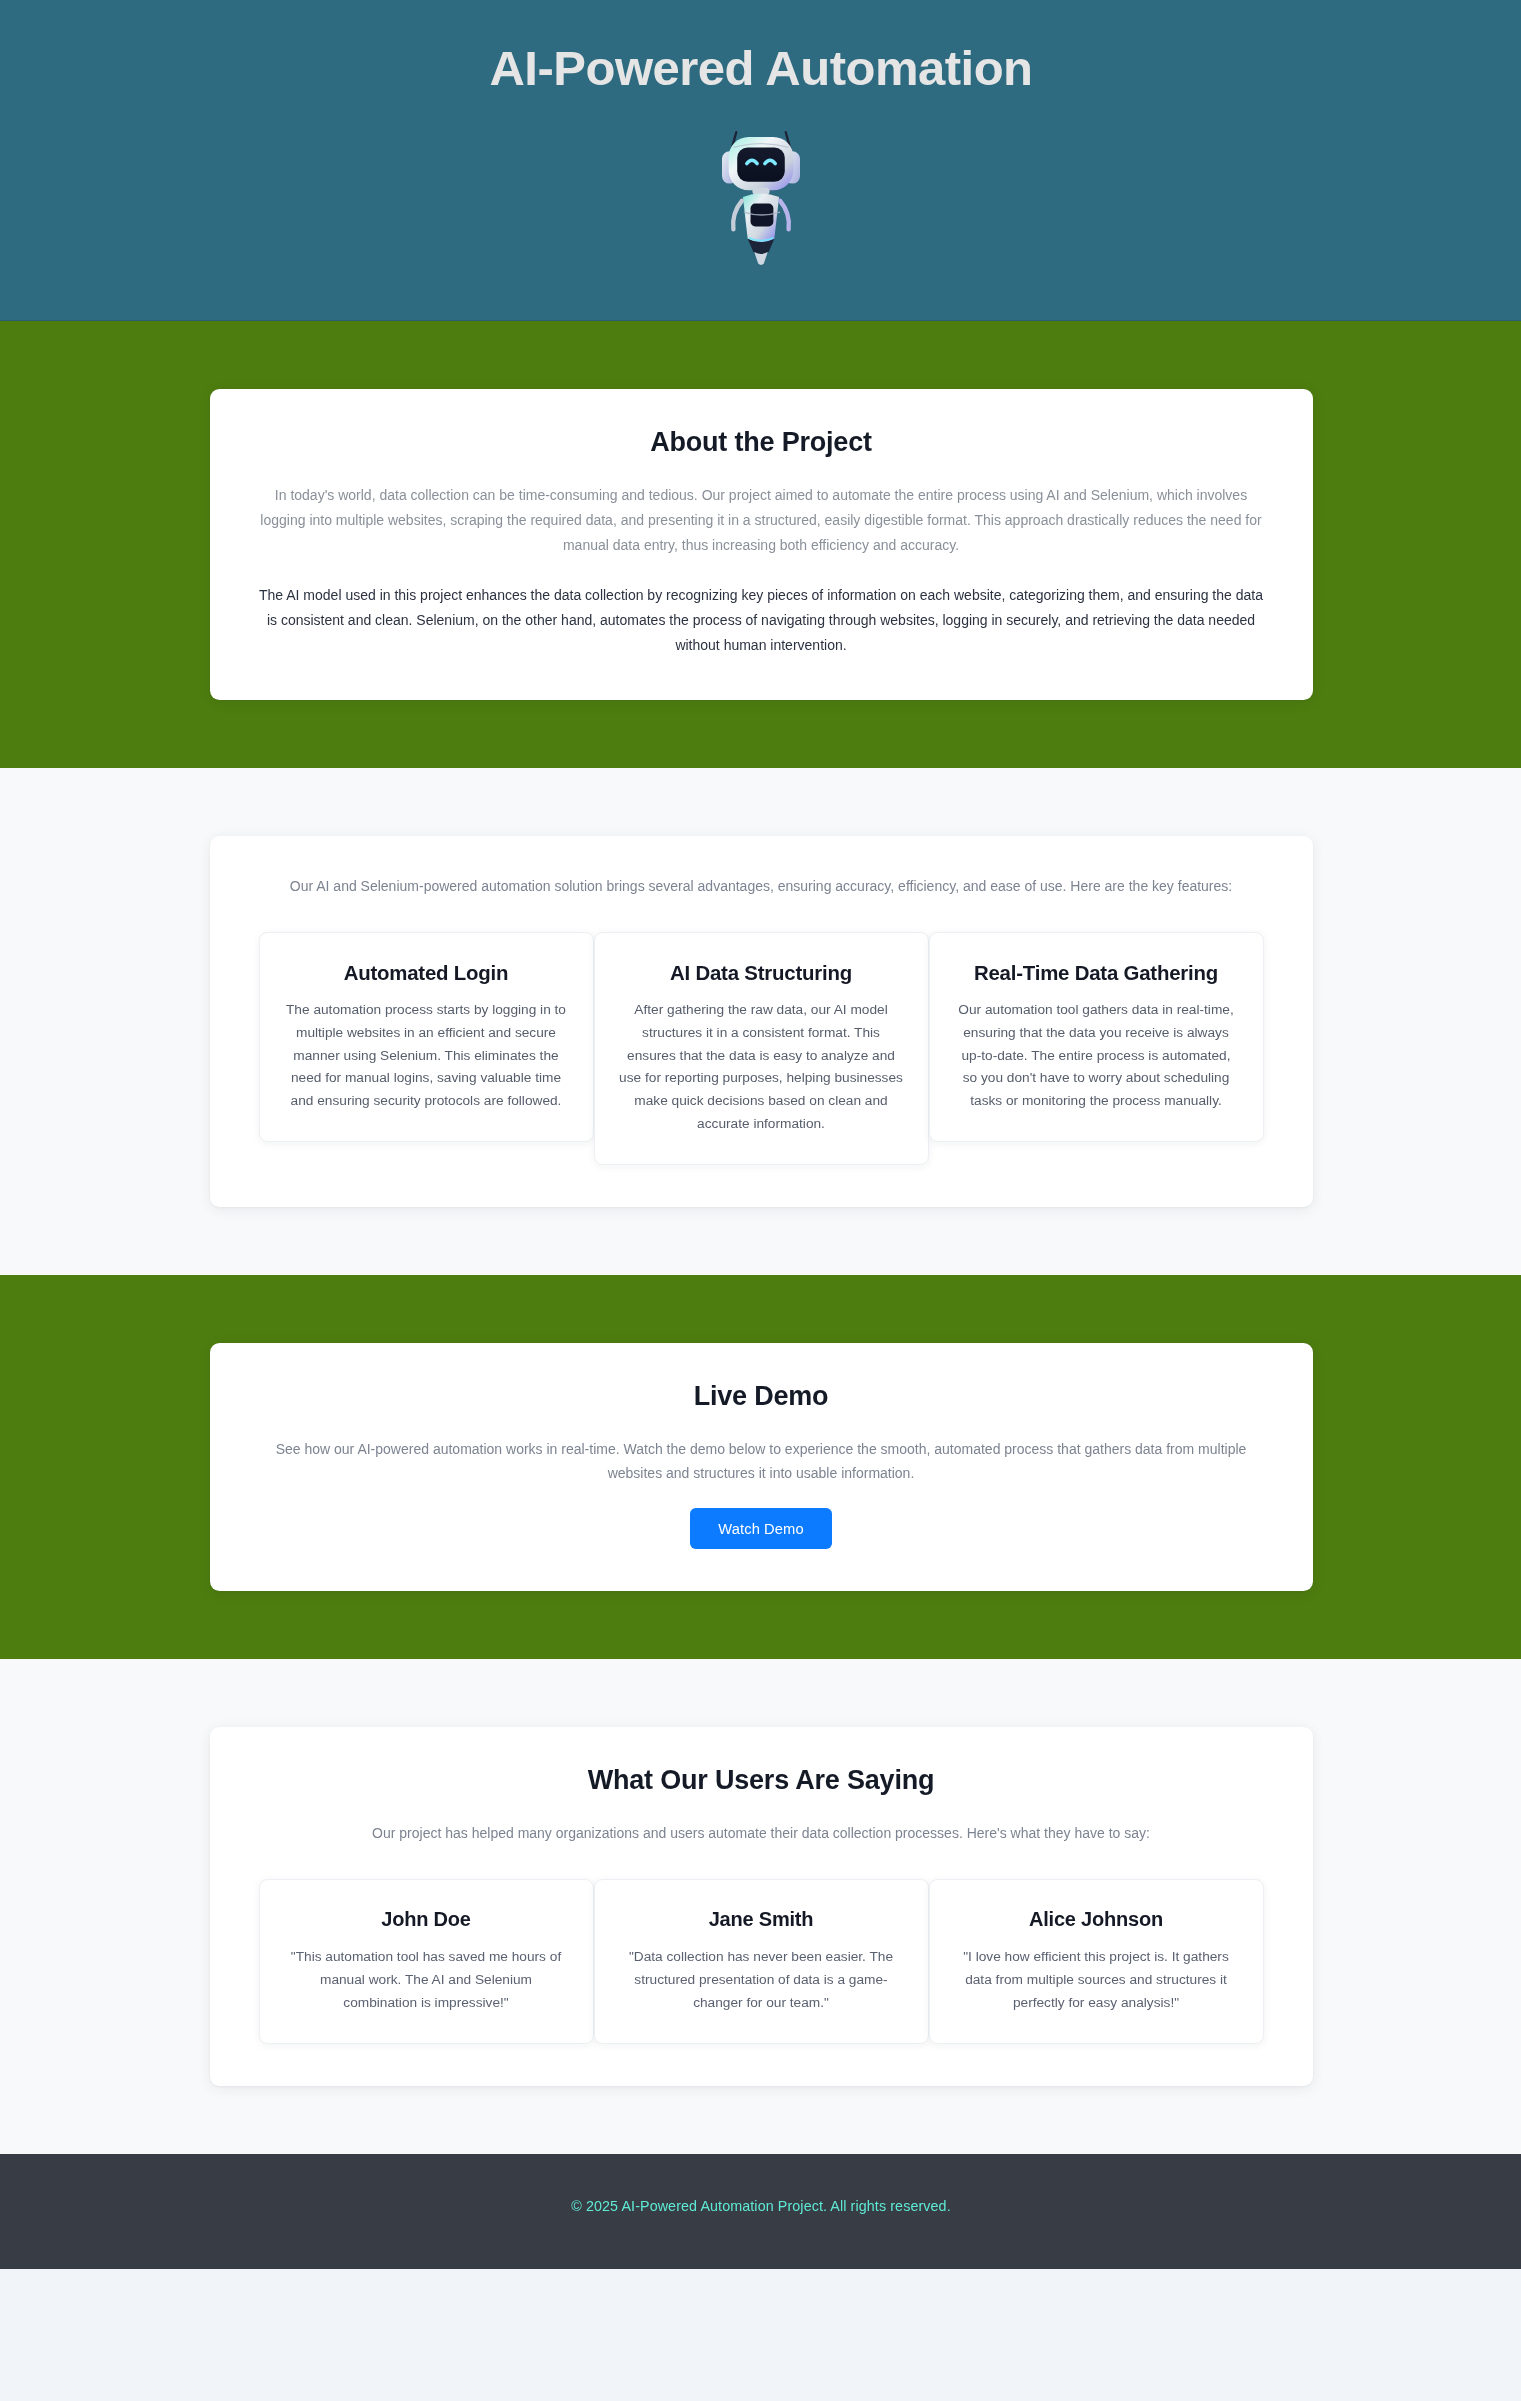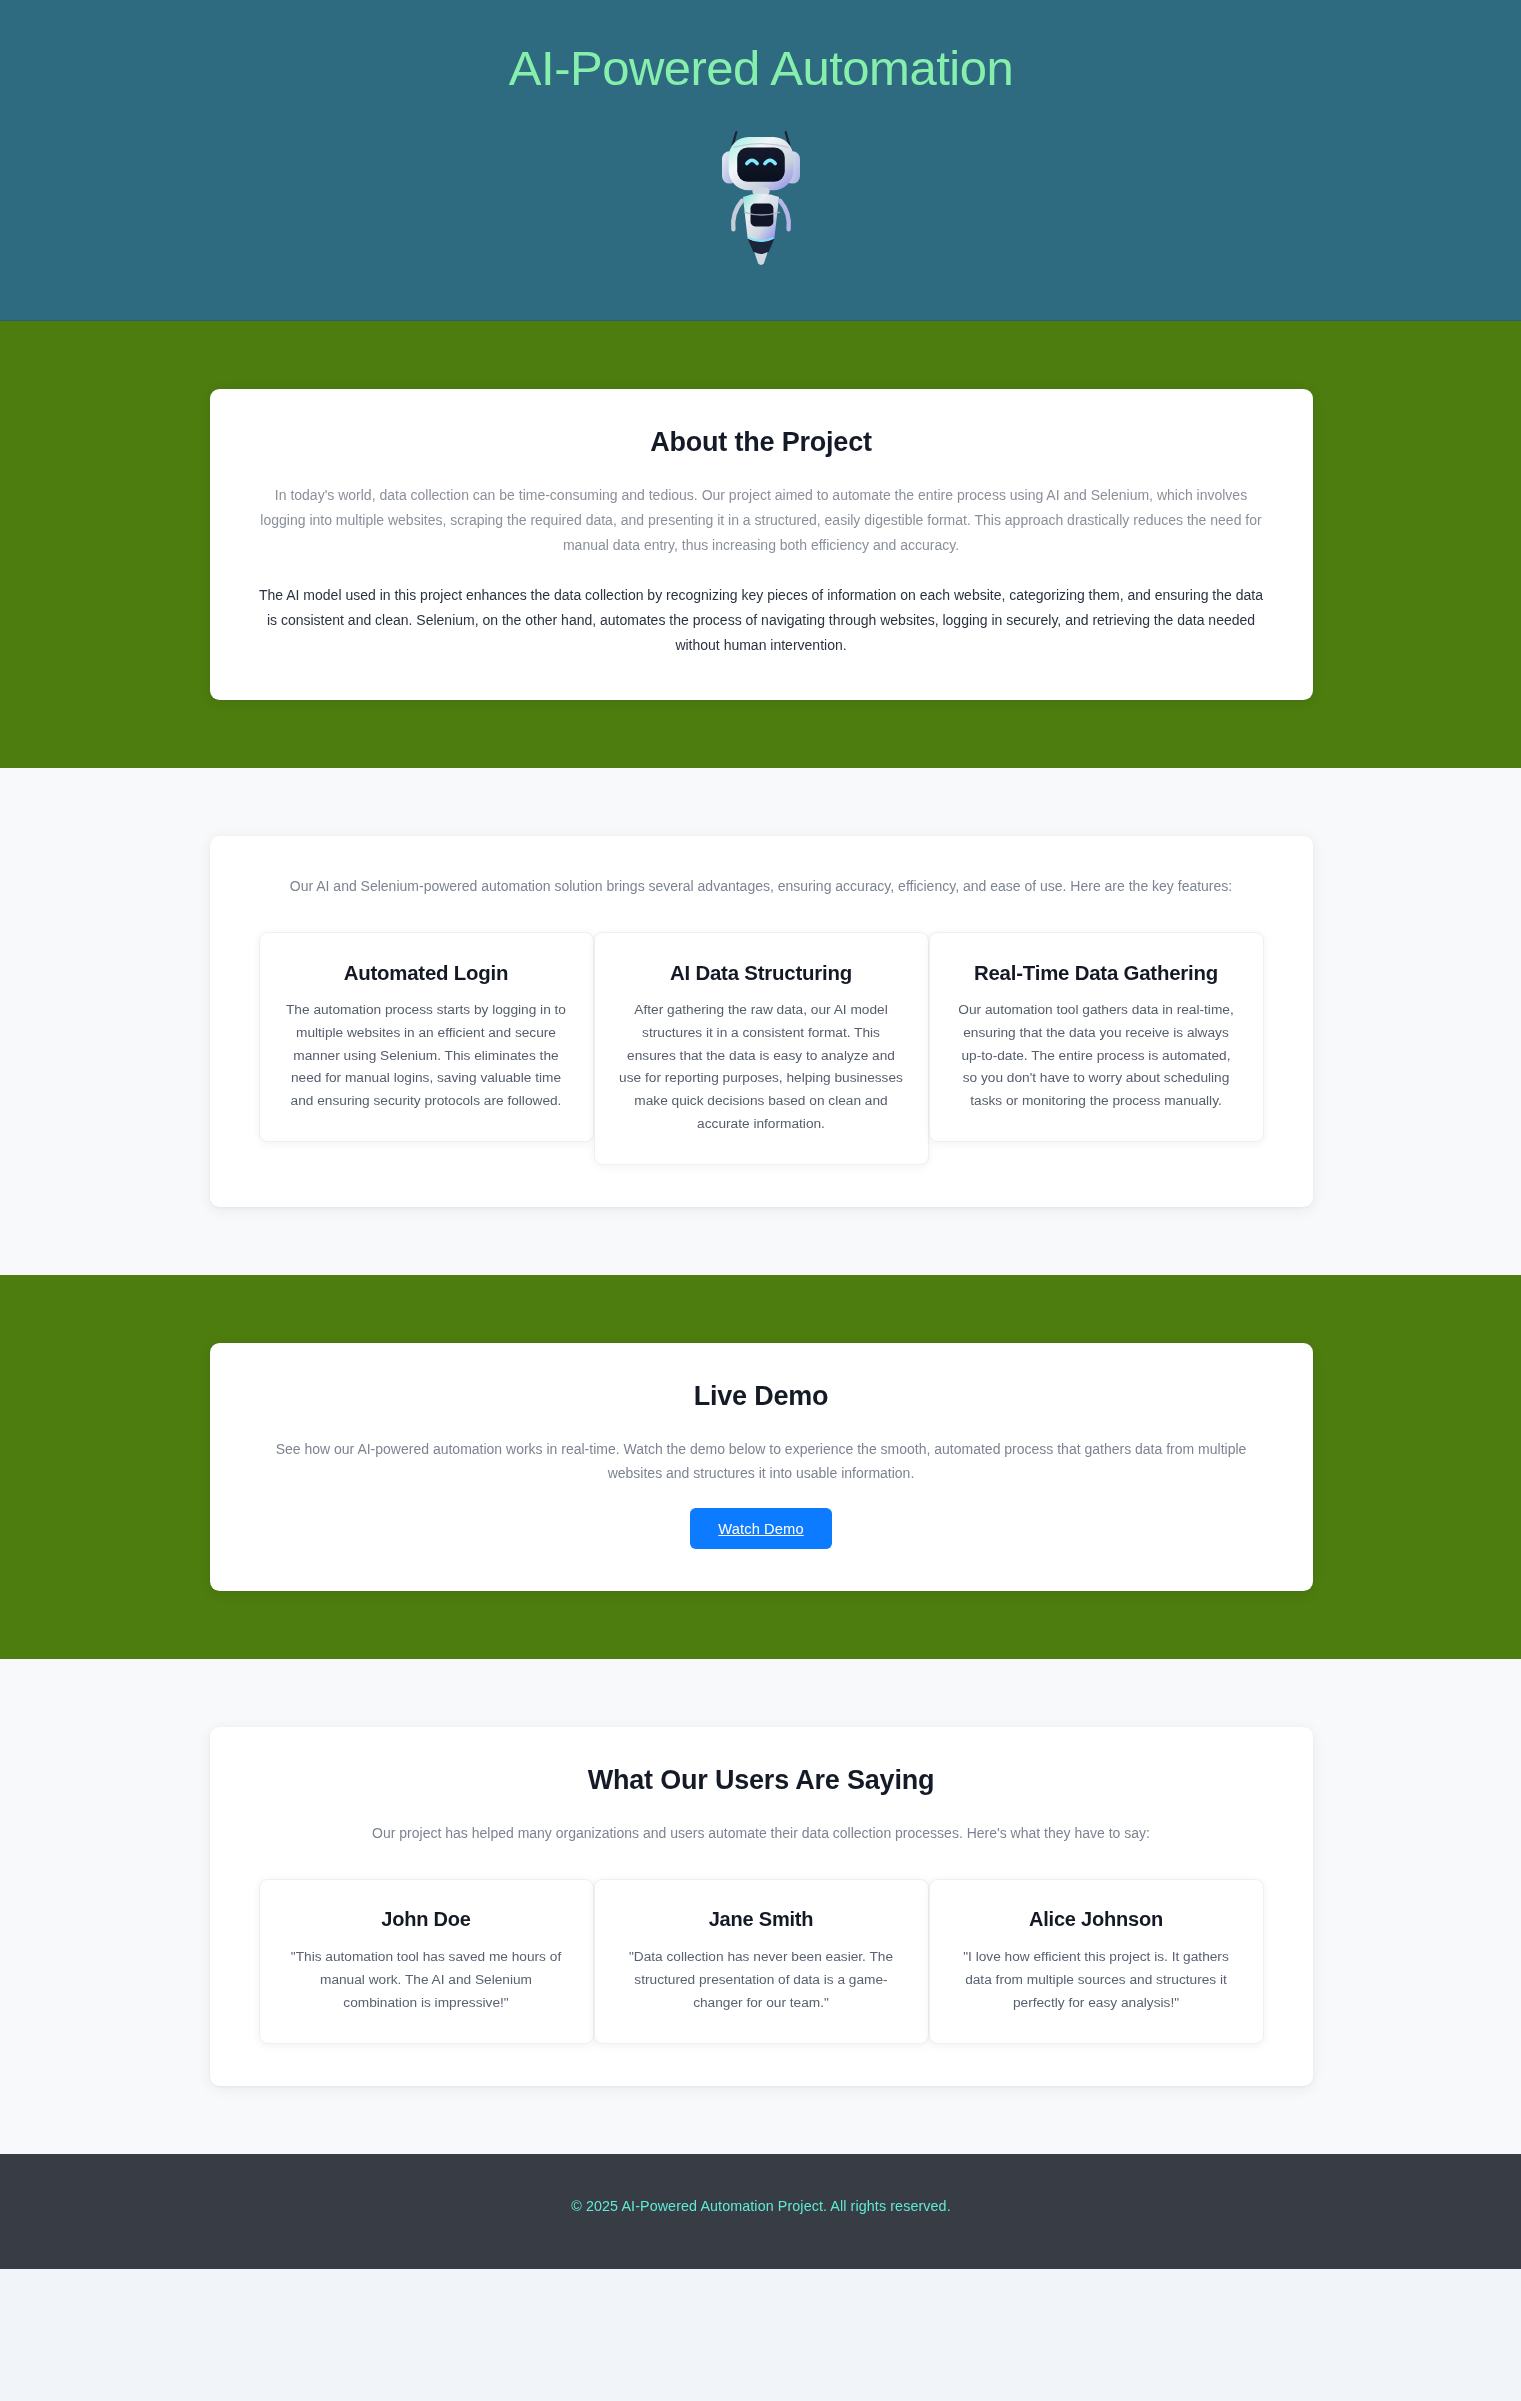--- a/index.html
+++ b/index.html
@@ -13,23 +13,23 @@
 
   
   .hero {
     background: #2E6A80;
     width: 100%;
     padding: 40px 0 46px 0;
     text-align: center;
     border-bottom: 1.9px solid #2a6076;
   }
   .hero-title {
-    color: #86efac;
+    color: #e5e5e5;
     font-size: 49px;
-    font-weight: 400;
+    font-weight: 700;
     letter-spacing: -0.5px;
     line-height: 1.15;
     margin-bottom: 21px;
   }
   .hero-subtitle {
     color: #f3f8fa;
     font-size: 14.7px;
     font-weight: 400;
     letter-spacing: 0.1px;
     margin-bottom: 25px;
@@ -128,21 +128,20 @@
     background: #0d7bff;
     color: #ffffff;
     border: none;
     border-radius: 5.7px;
     font-family: "Liberation Sans", sans-serif;
     font-size: 14.7px;
     font-weight: 400;
     padding: 12.4px 28.5px;
     cursor: pointer;
     letter-spacing: 0.1px;
-    text-decoration: underline;
   }
 
   
   .footer {
     background: #383D45;
     width: 100%;
     padding: 44px 0 55px 0;
     text-align: center;
   }
   .footer-text {

